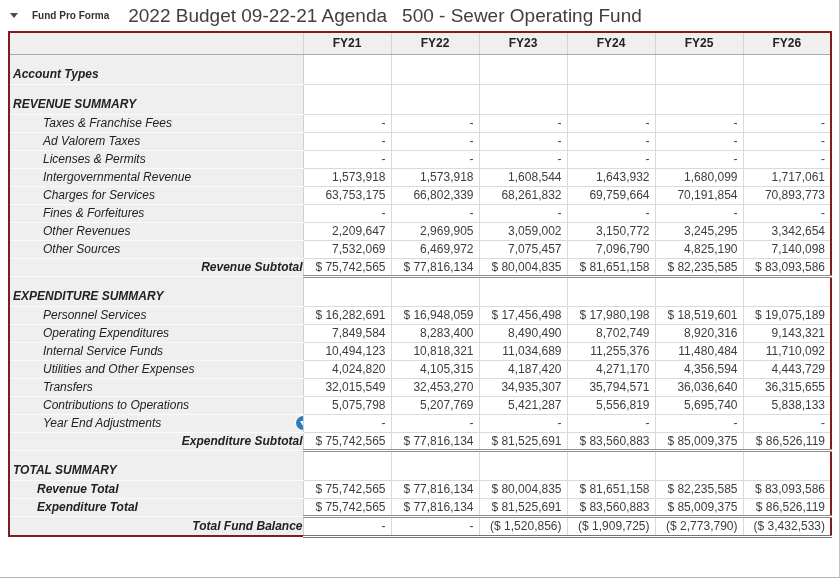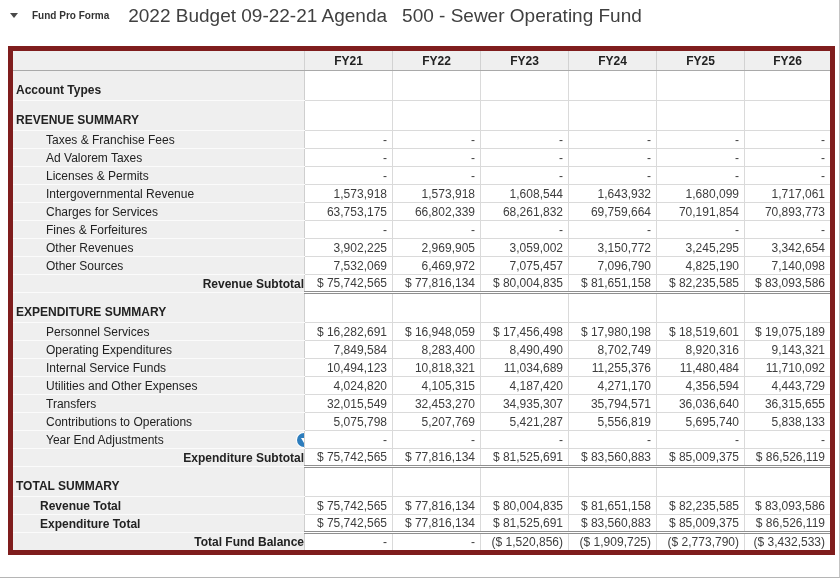--- a/index.html
+++ b/index.html
@@ -27,25 +27,25 @@
     width:0; height:0;
     border-left:4px solid transparent;
     border-right:4px solid transparent;
     border-top:5px solid #4a4a4a;
   }
   .report-title { font-size:10px; font-weight:bold; color:#333; margin-right:19px; }
   .report-sub   { font-size:19px; color:#404040; margin-right:15px; }
 
   
   table.fund {
-    position:absolute; left:8px; top:46px;
+    position:absolute; left:8px; top:31px;
     width:822px;
     border-collapse:collapse; table-layout:fixed;
     font-size:12px;
-    border:5px solid #7f1d1d;
+    border:2px solid #7f1d1d;
   }
   col.c-label { width:294px; }
   col.c-fy    { width:88px; }
 
   thead th {
     height:22px;
     background:#efefef;
     border:1px solid #d2d2d2;
     border-bottom:1px solid #a9a9a9;
     font-size:12px; font-weight:bold; color:#222;
@@ -55,21 +55,21 @@
 
   td { height:18px; }
   td.label-cell {
     position:relative;
     background:#efefef;
     border-bottom:1px solid #fbfbfb;
     border-left:1px solid #c6c6c6;
     border-right:1px solid #cfcfcf;
     color:#222;
     padding-left:3px;
-    white-space:nowrap; overflow:hidden;
+    white-space:nowrap; overflow:hidden;font-style:italic;
   }
   td.val {
     background:#fff;
     border:1px solid #dadada;
     text-align:right;
     padding-right:5px;
     color:#3d3d3d;
     white-space:nowrap; overflow:hidden;
   }
 
@@ -214,21 +214,21 @@
           <td class="label-cell"><span>Fines &amp; Forfeitures</span></td>
           <td class="val">-</td>
           <td class="val">-</td>
           <td class="val">-</td>
           <td class="val">-</td>
           <td class="val">-</td>
           <td class="val">-</td>
         </tr>
         <tr class="row-item">
           <td class="label-cell"><span>Other Revenues</span></td>
-          <td class="val">3,902,225</td>
+          <td class="val">2,209,647</td>
           <td class="val">2,969,905</td>
           <td class="val">3,059,002</td>
           <td class="val">3,150,772</td>
           <td class="val">3,245,295</td>
           <td class="val">3,342,654</td>
         </tr>
         <tr class="row-item">
           <td class="label-cell"><span>Other Sources</span></td>
           <td class="val">7,532,069</td>
           <td class="val">6,469,972</td>

